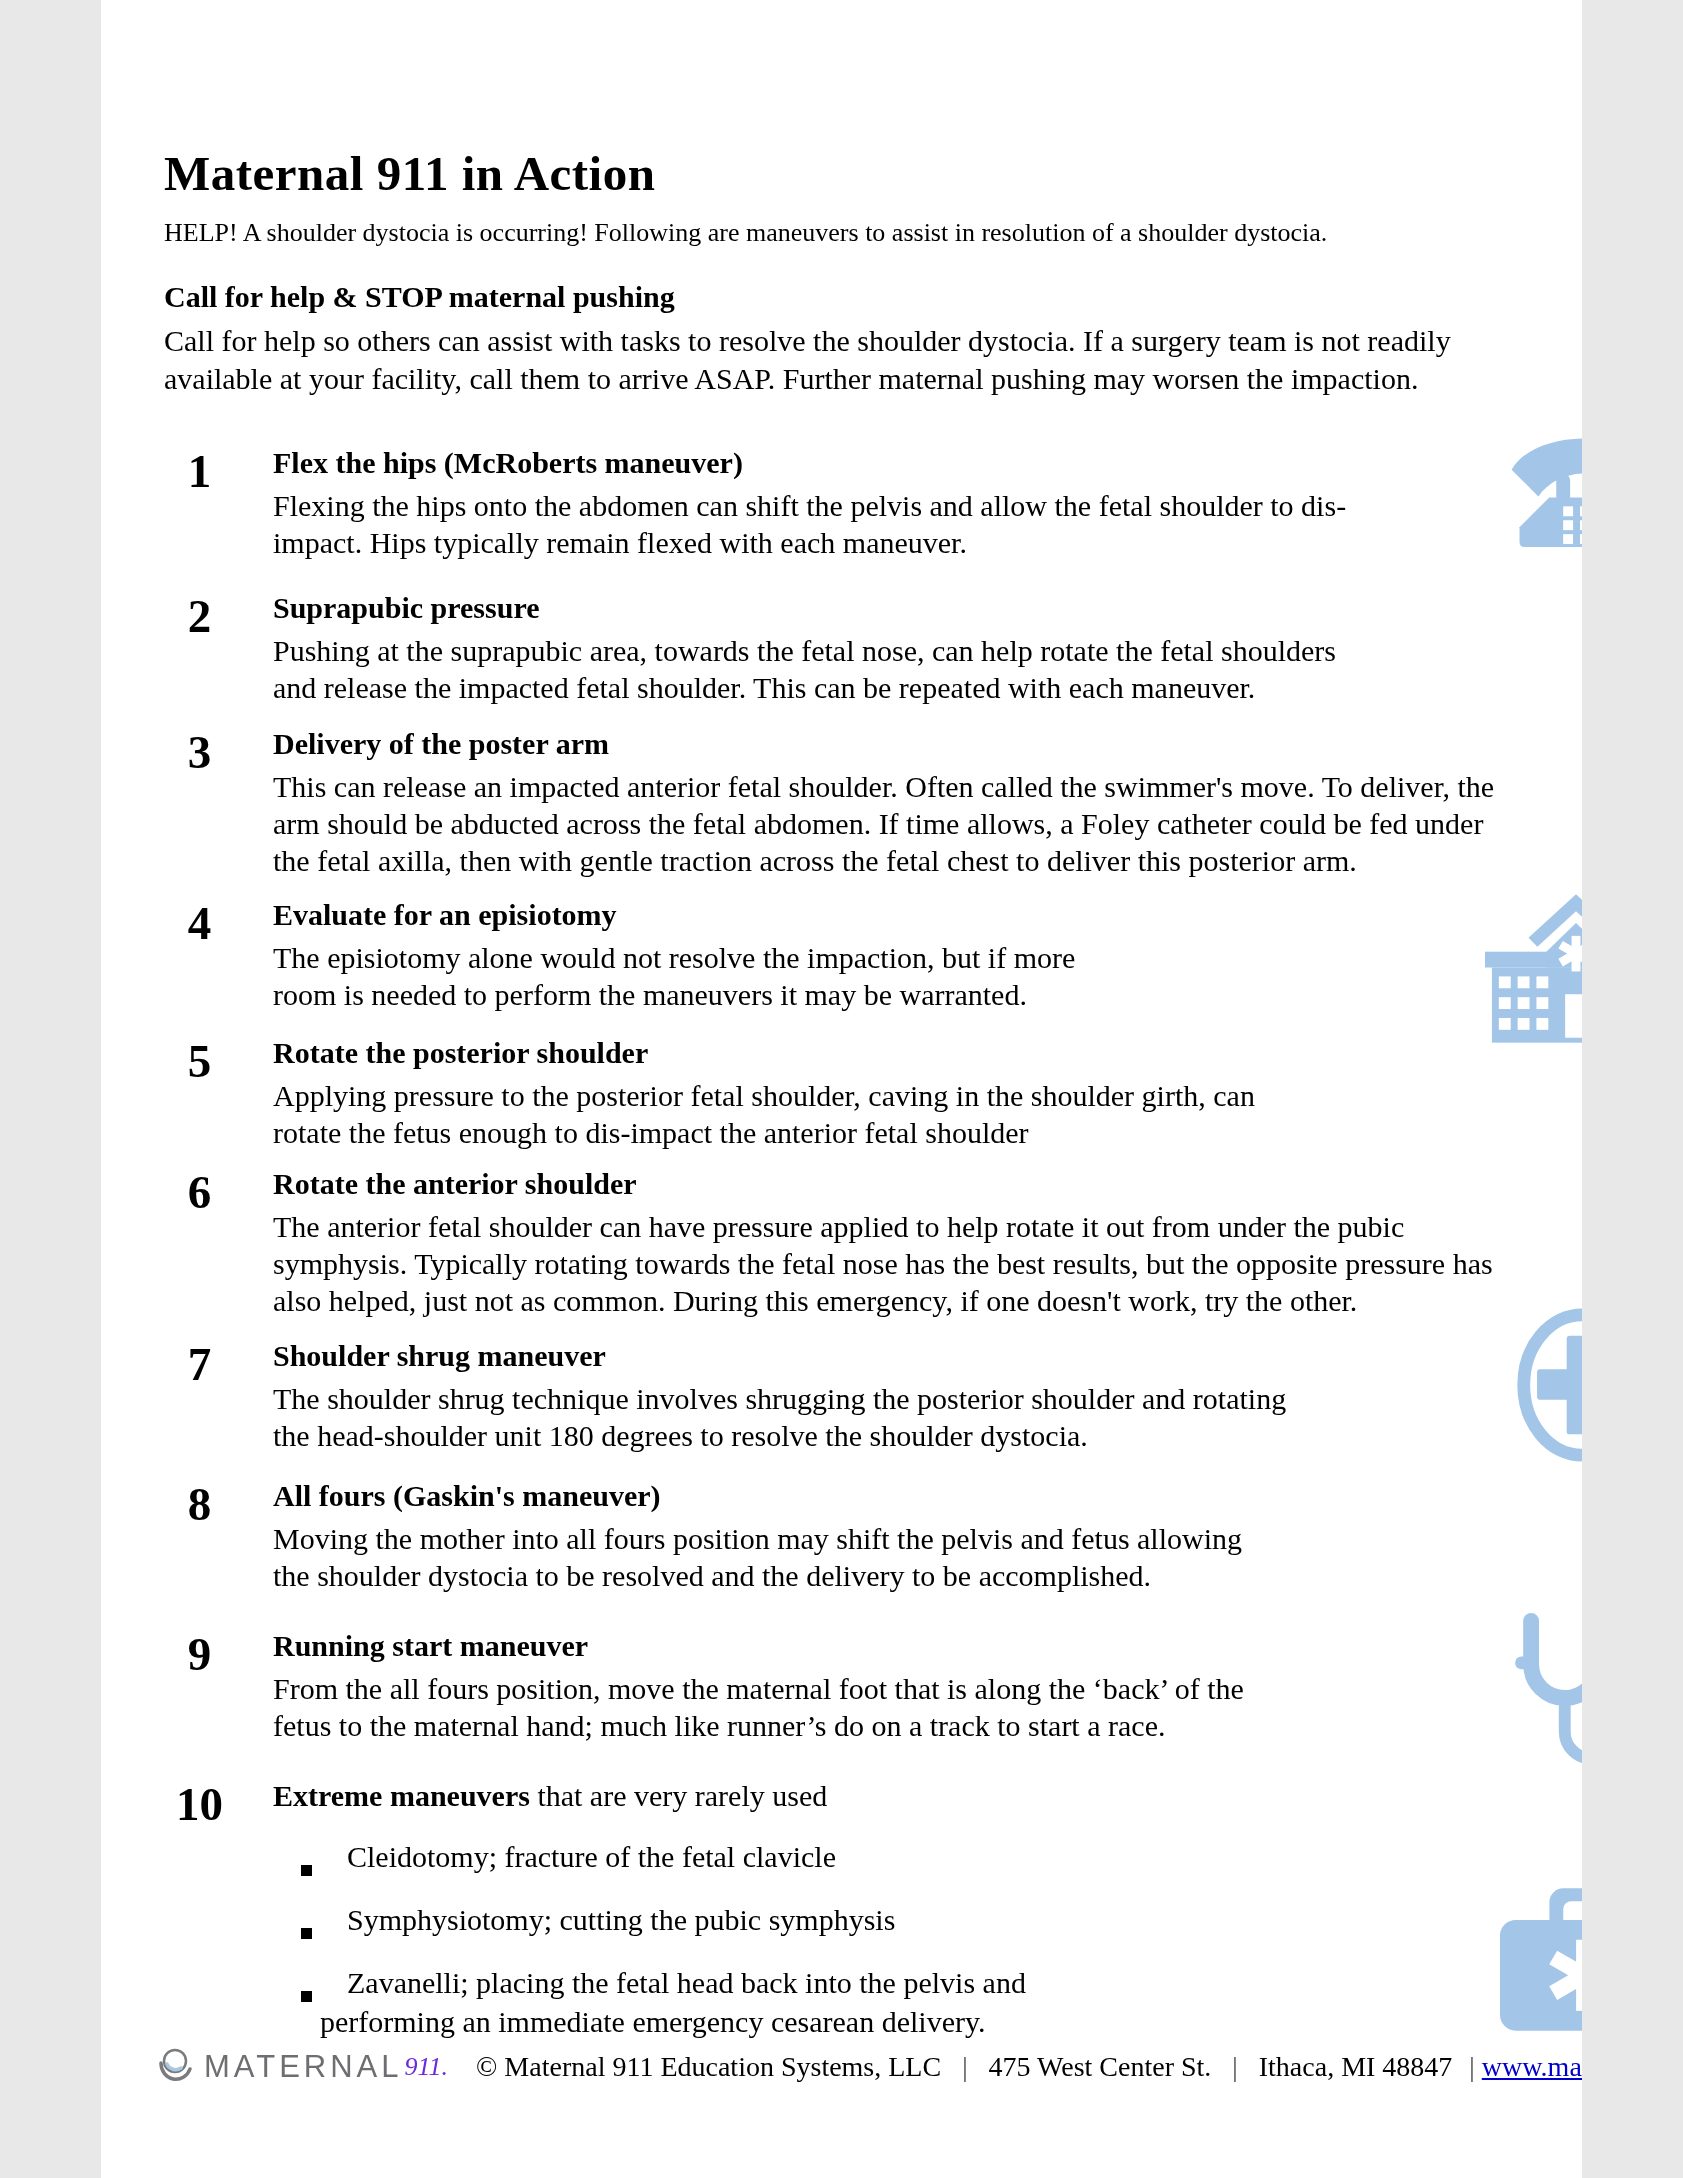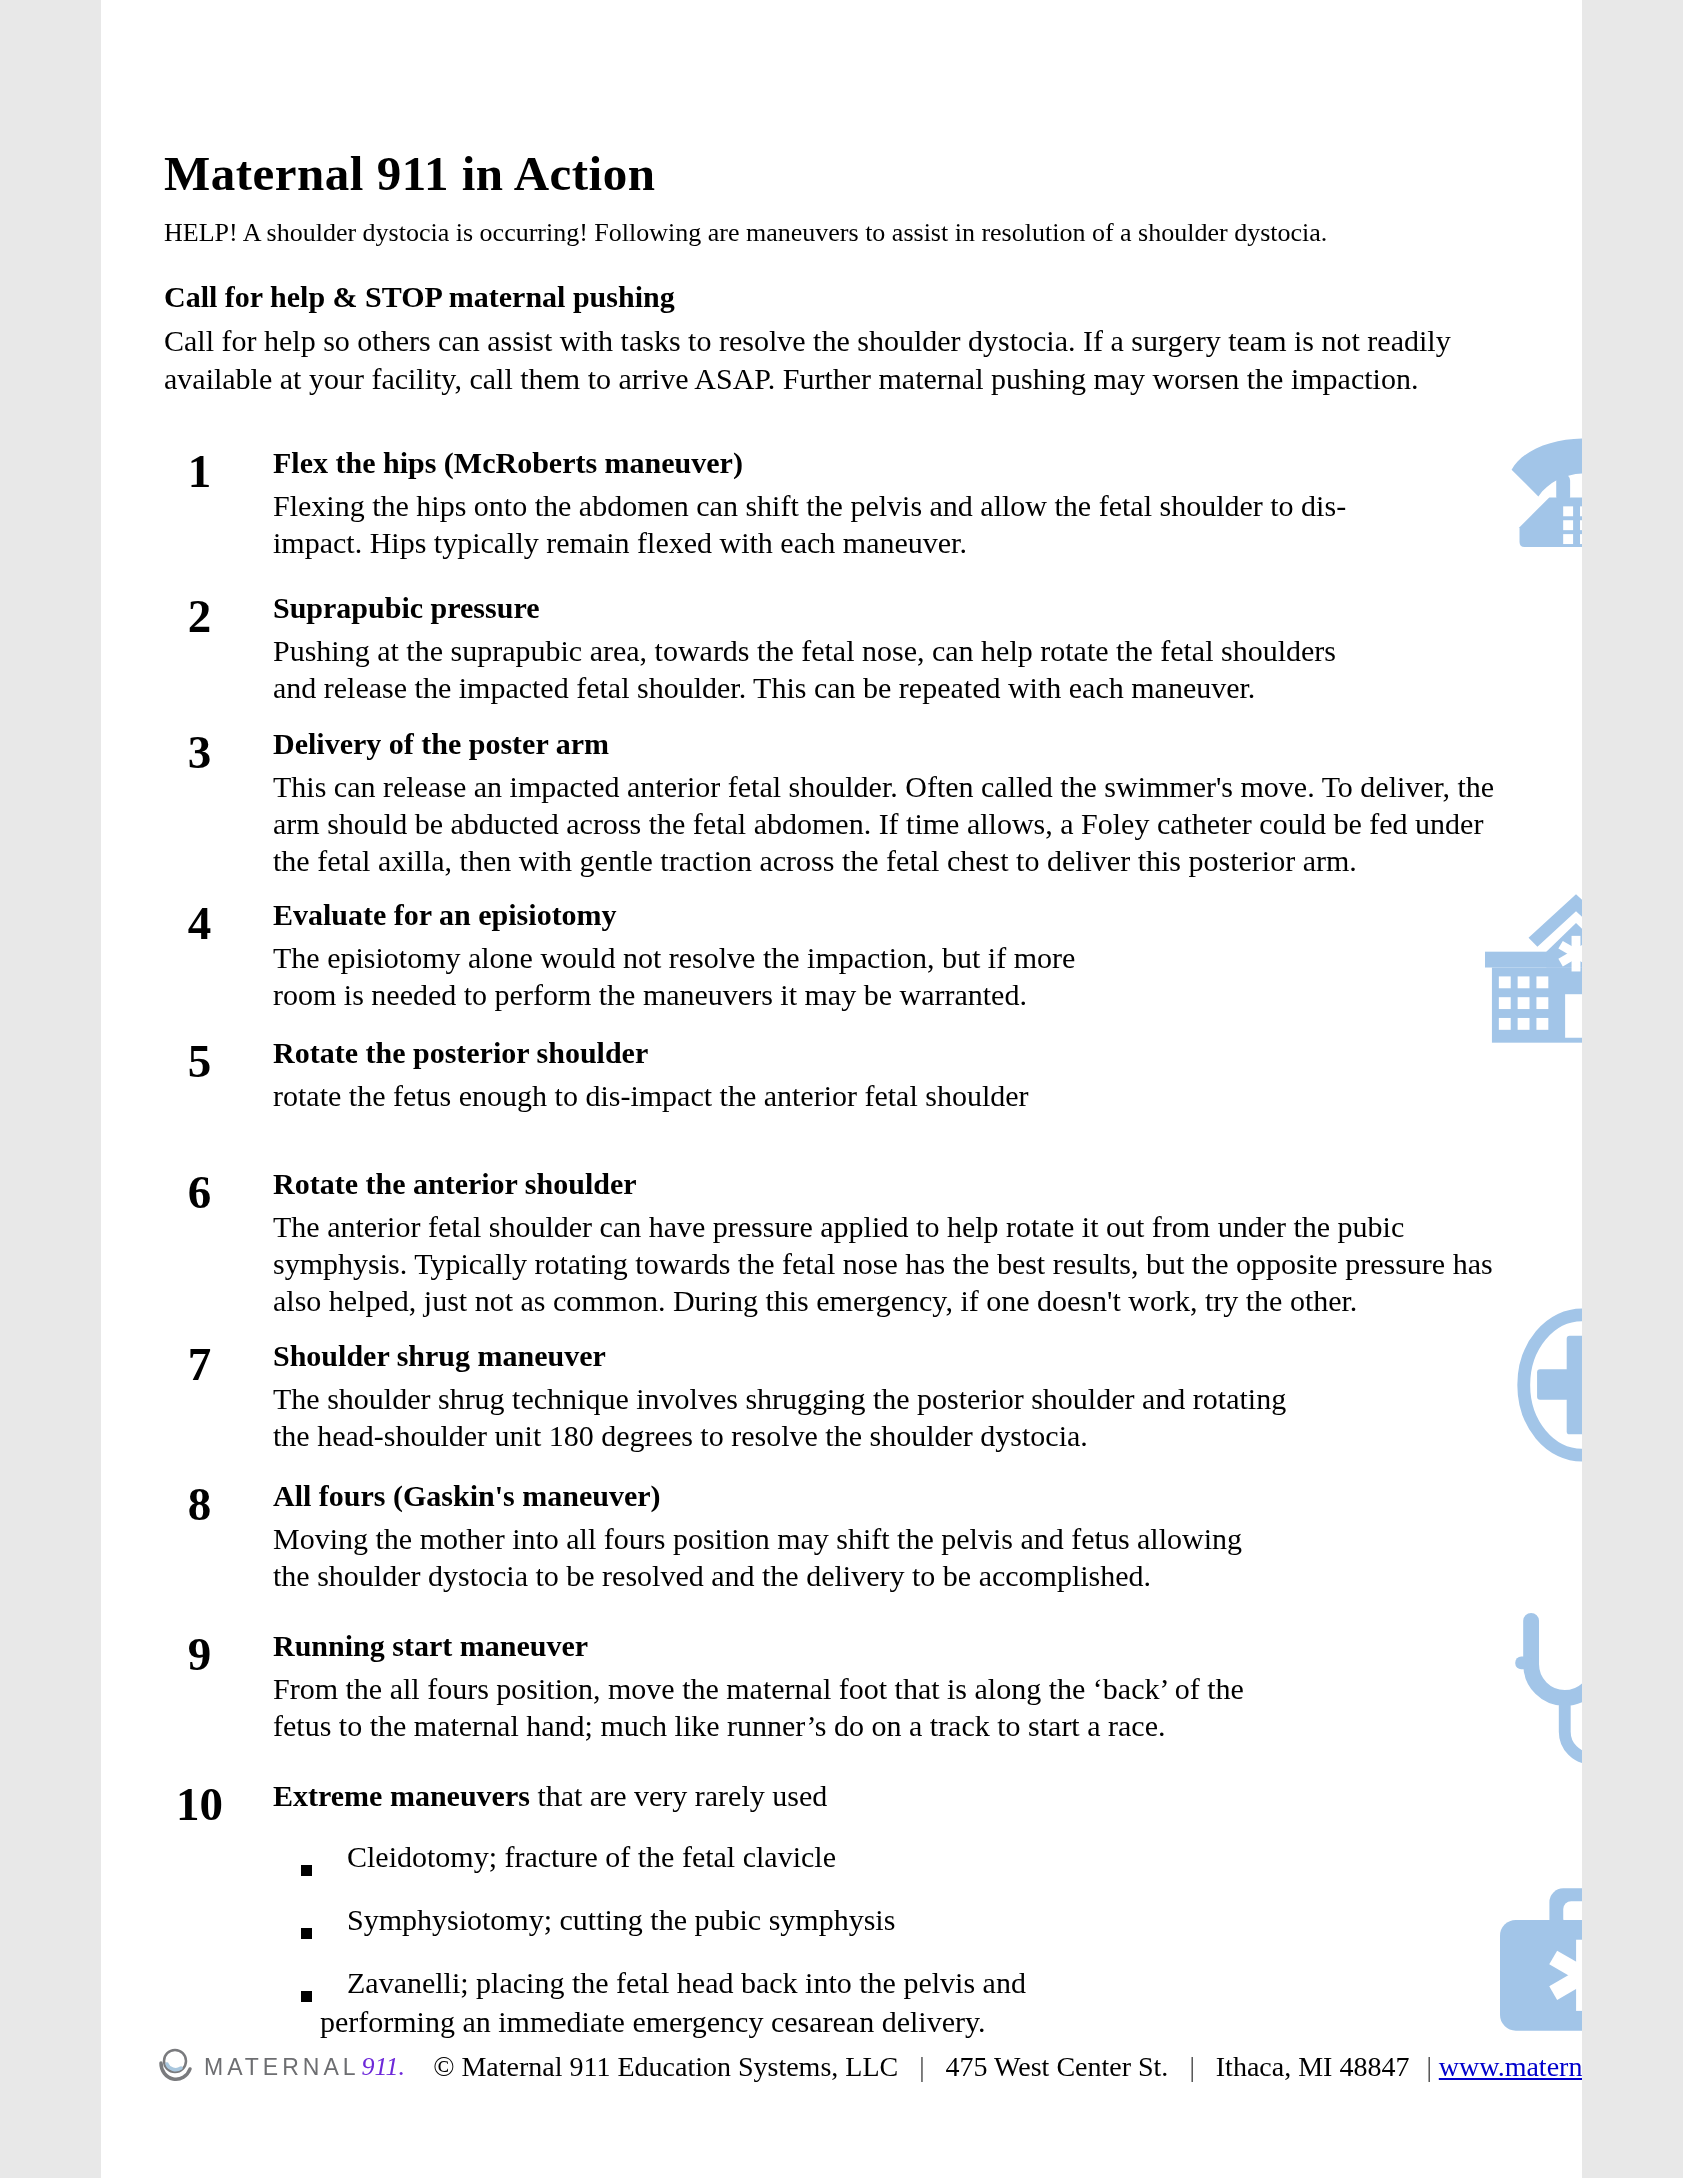--- a/index.html
+++ b/index.html
@@ -43,21 +43,21 @@
   .bullet-cont{margin-left:47px;font-size:30px;line-height:39px;white-space:nowrap;}
   .icon{position:absolute;line-height:0;}
   .footer{
     position:absolute;left:57px;top:2047px;width:1584px;
     display:flex;align-items:center;
   }
   .logo{display:flex;align-items:center;flex:0 0 auto;margin-right:28px;}
   .logo svg{margin-right:10px;}
   .logo .word{
     font-family:"Liberation Sans","DejaVu Sans",sans-serif;
-    font-size:23px;color:#6d6e71;letter-spacing:4px;
+    font-size:31px;color:#6d6e71;letter-spacing:4px;
   }
   .logo .suffix{
     font-style:italic;font-size:26px;color:#6d28d9;margin-left:2px;
   }
   .copyline{font-size:28px;white-space:nowrap;color:#000;}
   .copyline .bar{color:#444;padding:0 14px;font-size:27px;}
   .copyline .bar.tight{padding:0 0 0 10px;}
   .copyline a{color:#0000cc;text-decoration:underline;}
 </style>
 </head>
@@ -108,20 +108,21 @@
       <h3>Evaluate for an episiotomy</h3>
       <div class="line">The episiotomy alone would not resolve the impaction, but if more</div>
       <div class="line">room is needed to perform the maneuvers it may be warranted.</div>
     </div>
   </section>
 
   <section class="step" style="top:1036px">
     <div class="num">5</div>
     <div class="content">
       <h3>Rotate the posterior shoulder</h3>
+      <div class="line">Applying pressure to the posterior fetal shoulder, caving in the shoulder girth, can</div>
       <div class="line">rotate the fetus enough to dis-impact the anterior fetal shoulder</div>
     </div>
   </section>
 
   <section class="step" style="top:1167px">
     <div class="num">6</div>
     <div class="content">
       <h3>Rotate the anterior shoulder</h3>
       <div class="line">The anterior fetal shoulder can have pressure applied to help rotate it out from under the pubic</div>
       <div class="line">symphysis. Typically rotating towards the fetal nose has the best results, but the opposite pressure has</div>

